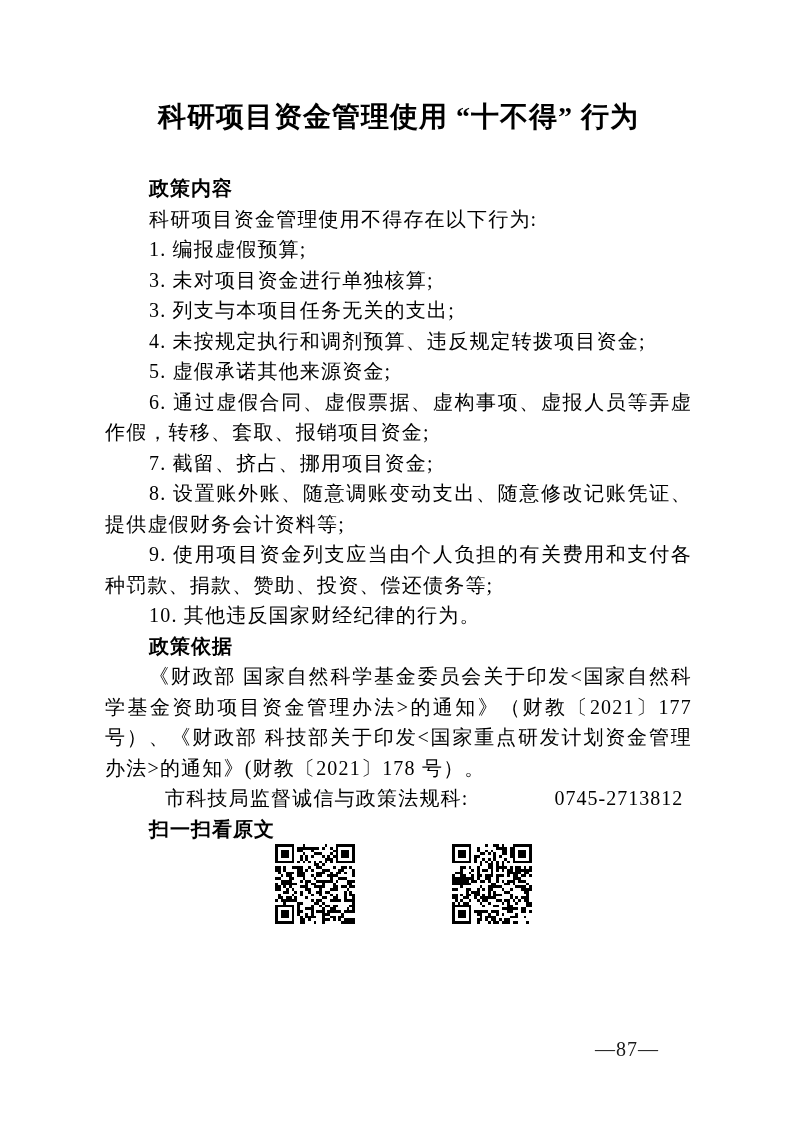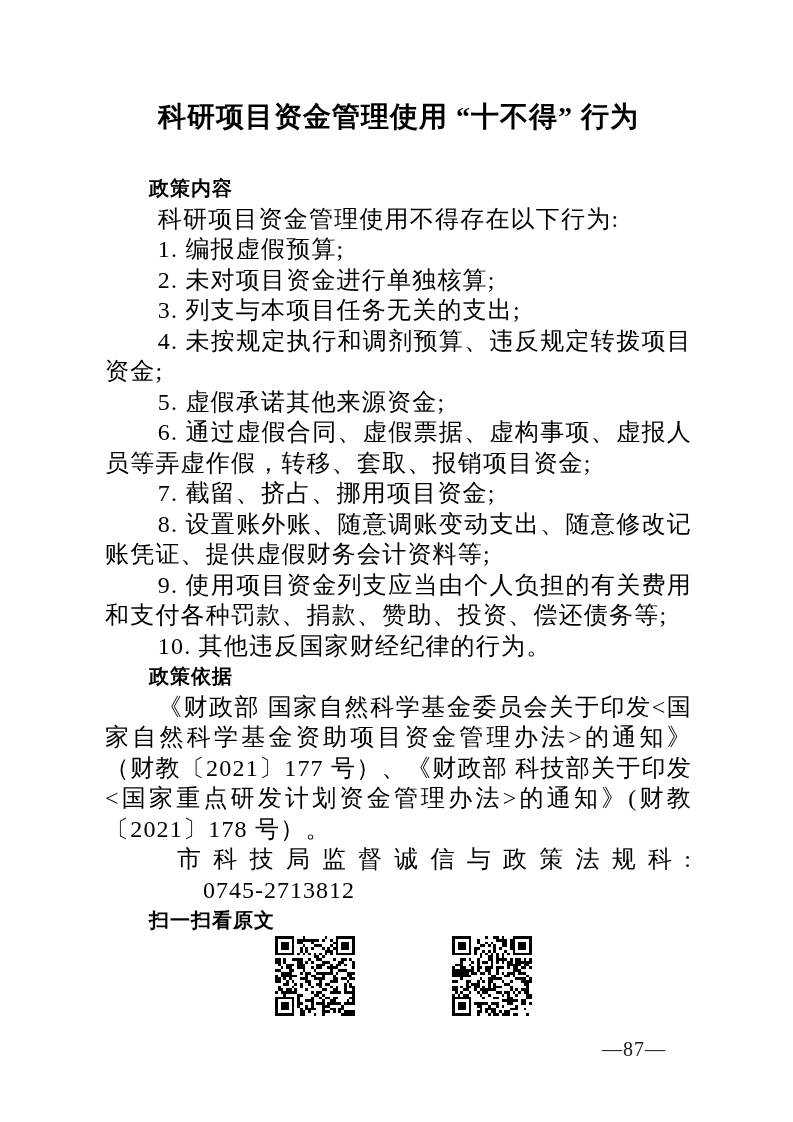--- a/index.html
+++ b/index.html
@@ -28,21 +28,21 @@
     font-weight: 700;
     text-align: center;
     letter-spacing: 1px;
     font-family: "Liberation Serif", serif;
     white-space: nowrap;
   }
   p {
     margin: 0;
   }
   .body-line {
-    font-size: 24px;
+    font-size: 20px;
     line-height: 30.5px;
     letter-spacing: 1.2px;
     text-align: justify;
     text-indent: 2.2em;
   }
   .section-heading {
     font-family: "Liberation Sans", sans-serif;
     font-weight: 700;
     font-size: 20px;
     line-height: 30.5px;
@@ -73,41 +73,41 @@
   }
   .qr-code svg {
     display: block;
     width: 80px;
     height: 80px;
     shape-rendering: crispEdges;
   }
   .page-number {
     position: absolute;
     top: 1038px;
-    right: 127px;
+    right: 134px;
     font-size: 20px;
     letter-spacing: 1px;
     font-family: "Liberation Serif", serif;
     color: #1a1a1a;
   }
 </style>
 </head>
 <body>
 
 <div class="page">
   <div class="content">
 
     <h1 class="doc-title">科研项目资金管理使用 “十不得” 行为</h1>
 
     <p class="section-heading first-heading">政策内容</p>
 
     <p class="body-line">科研项目资金管理使用不得存在以下行为:</p>
 
     <p class="body-line">1. 编报虚假预算;</p>
-    <p class="body-line">2. 未对项目资金进行单独核算;</p>
+    <p class="body-line">3. 未对项目资金进行单独核算;</p>
     <p class="body-line">3. 列支与本项目任务无关的支出;</p>
     <p class="body-line">4. 未按规定执行和调剂预算、违反规定转拨项目资金;</p>
     <p class="body-line">5. 虚假承诺其他来源资金;</p>
     <p class="body-line">6. 通过虚假合同、虚假票据、虚构事项、虚报人员等弄虚作假，转移、套取、报销项目资金;</p>
     <p class="body-line">7. 截留、挤占、挪用项目资金;</p>
     <p class="body-line">8. 设置账外账、随意调账变动支出、随意修改记账凭证、提供虚假财务会计资料等;</p>
     <p class="body-line">9. 使用项目资金列支应当由个人负担的有关费用和支付各种罚款、捐款、赞助、投资、偿还债务等;</p>
     <p class="body-line">10. 其他违反国家财经纪律的行为。</p>
 
     <p class="section-heading">政策依据</p>

